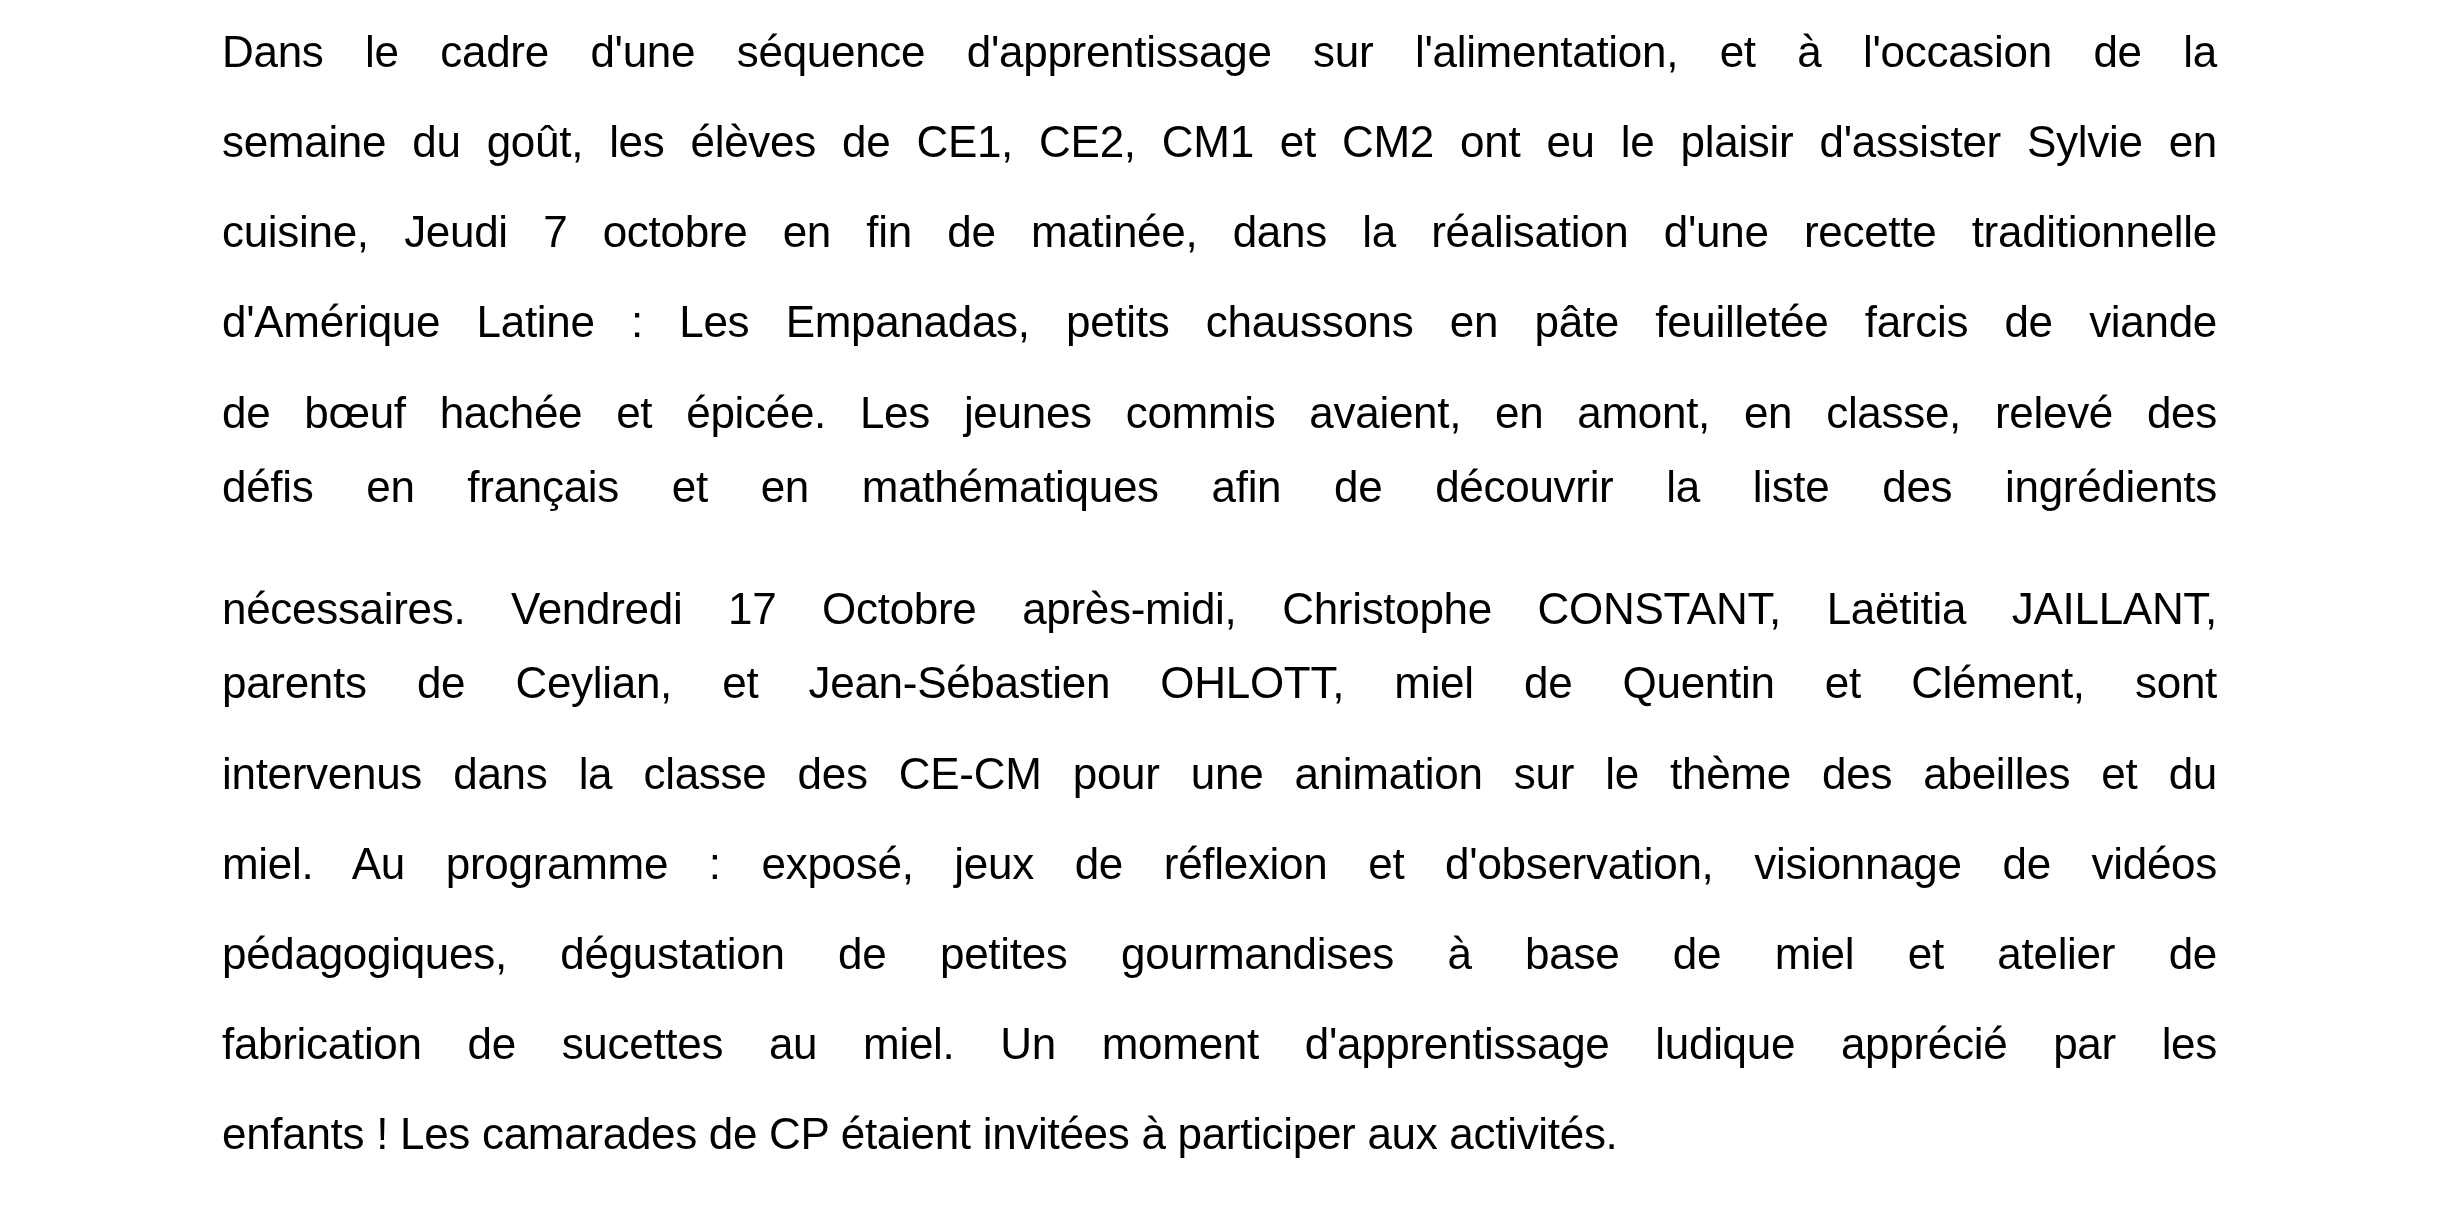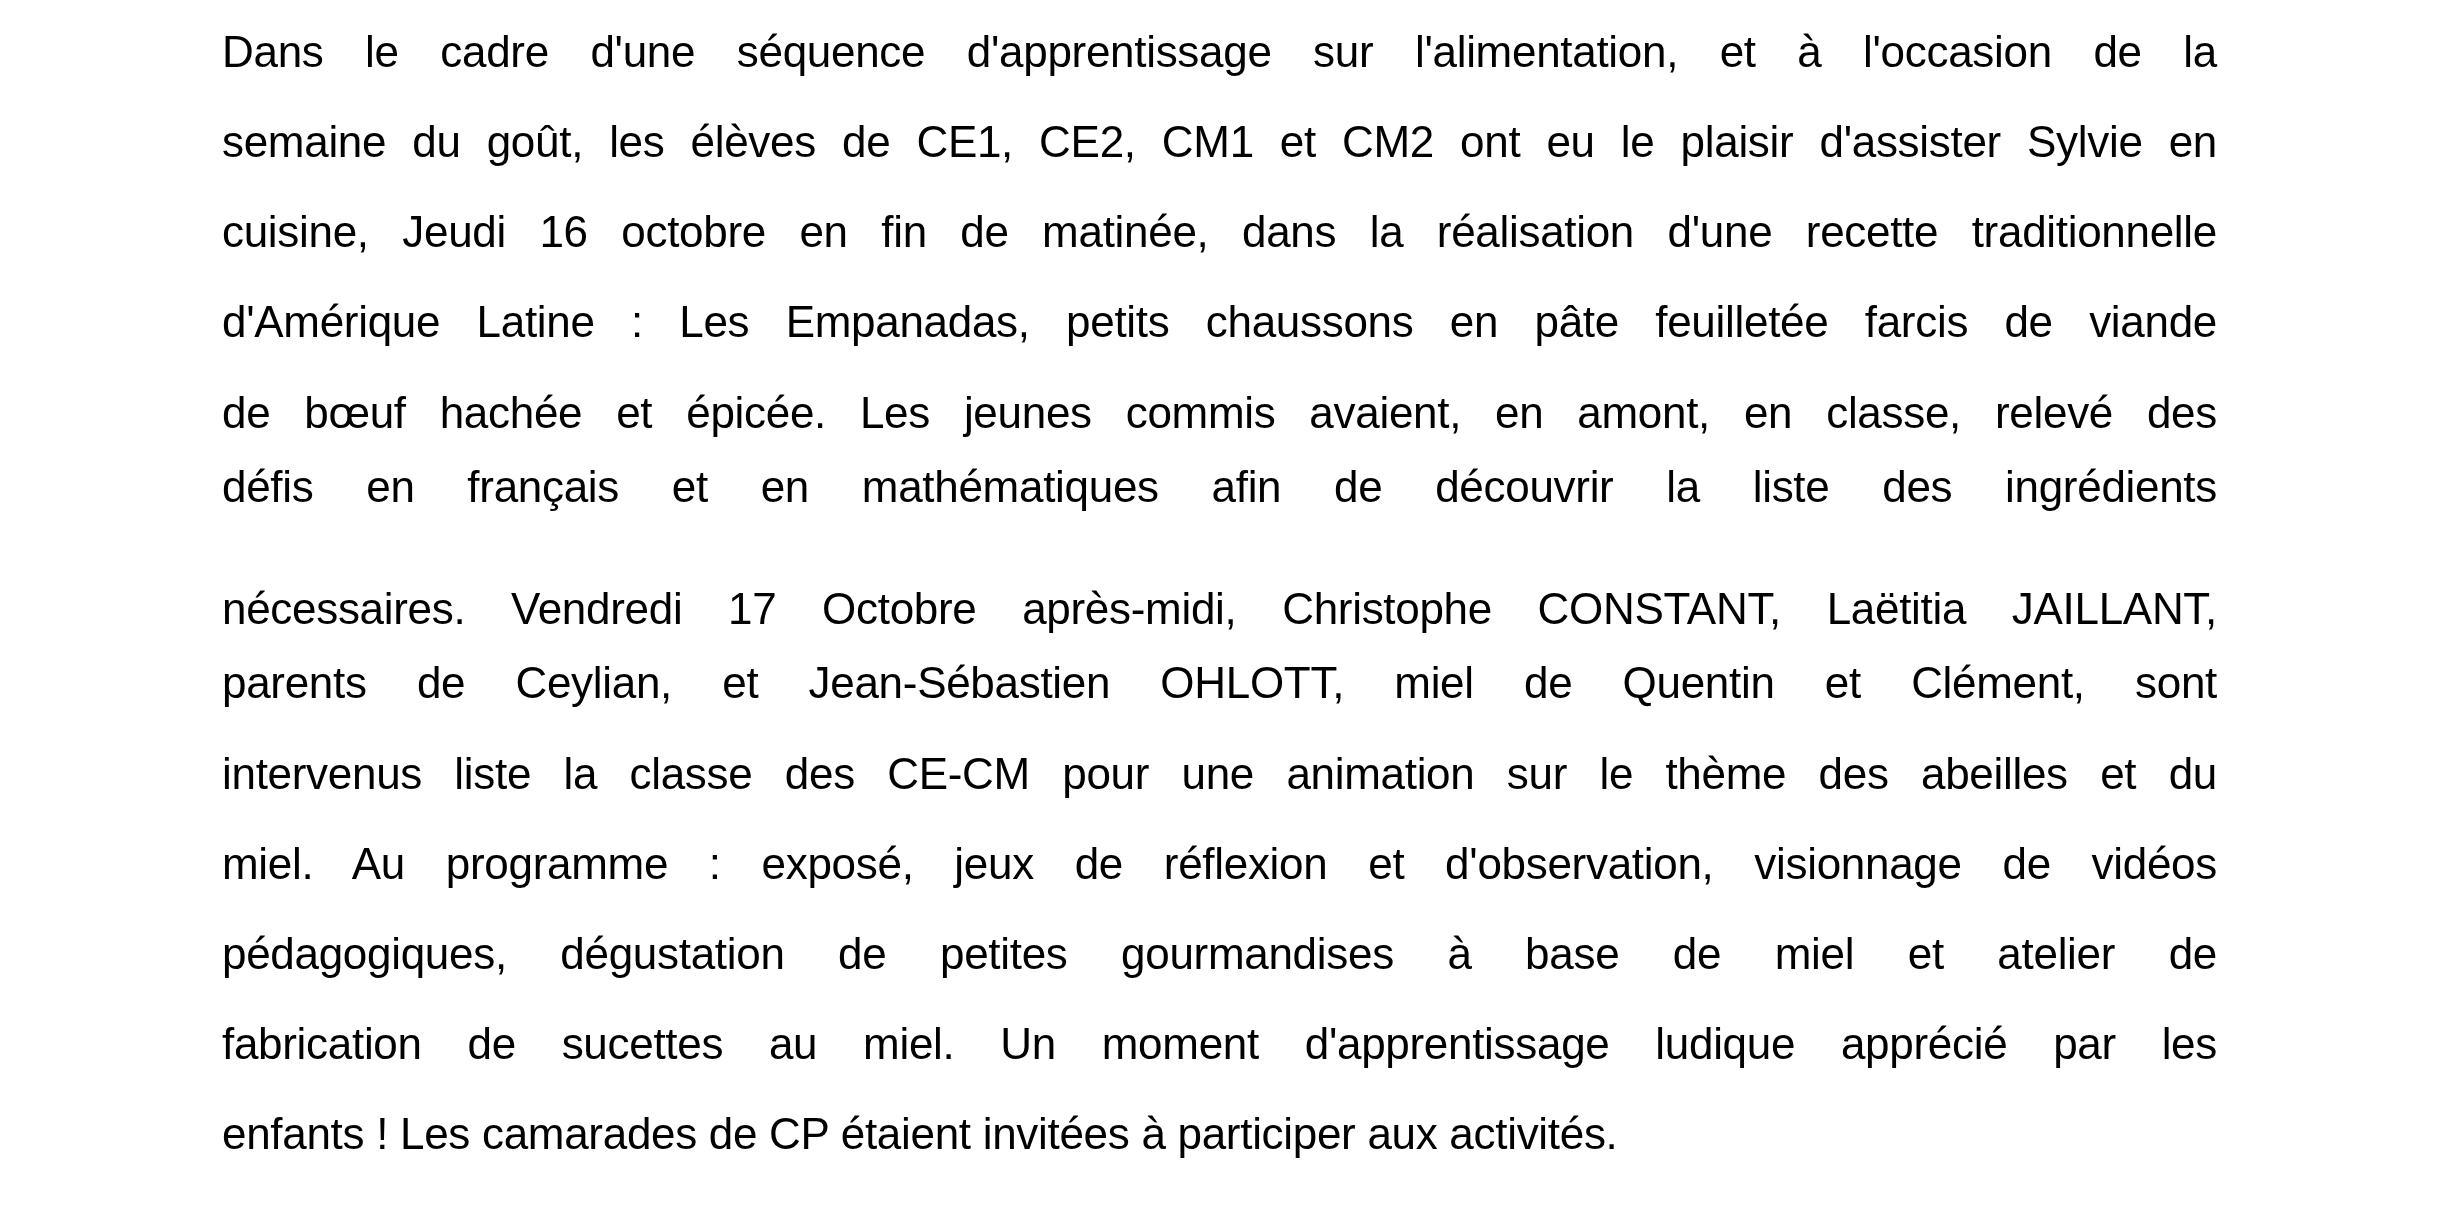--- a/index.html
+++ b/index.html
@@ -37,24 +37,24 @@
     text-align: center;
     text-align-last: left;
   }
 </style>
 </head>
 <body>
 
 <div class="doc">
   <div class="line" style="top:22px;">Dans le cadre d'une séquence d'apprentissage sur l'alimentation, et à l'occasion de la</div>
   <div class="line" style="top:112px;">semaine du goût, les élèves de CE1, CE2, CM1 et CM2 ont eu le plaisir d'assister Sylvie en</div>
-  <div class="line" style="top:202px;">cuisine, Jeudi 16 octobre en fin de matinée, dans la réalisation d'une recette traditionnelle</div>
+  <div class="line" style="top:202px;">cuisine, Jeudi 7 octobre en fin de matinée, dans la réalisation d'une recette traditionnelle</div>
   <div class="line" style="top:292px;">d'Amérique Latine : Les Empanadas, petits chaussons en pâte feuilletée farcis de viande</div>
   <div class="line" style="top:383px;">de bœuf hachée et épicée. Les jeunes commis avaient, en amont, en classe, relevé des</div>
   <div class="line" style="top:457px;">défis en français et en mathématiques afin de découvrir la liste des ingrédients</div>
   <div class="line" style="top:563px;margin-top:16px;">nécessaires. Vendredi 17 Octobre après-midi, Christophe CONSTANT, Laëtitia JAILLANT,</div>
   <div class="line" style="top:653px;">parents de Ceylian, et Jean-Sébastien OHLOTT, miel de Quentin et Clément, sont</div>
-  <div class="line" style="top:744px;">intervenus liste la classe des CE-CM pour une animation sur le thème des abeilles et du</div>
+  <div class="line" style="top:744px;">intervenus dans la classe des CE-CM pour une animation sur le thème des abeilles et du</div>
   <div class="line" style="top:834px;">miel. Au programme : exposé, jeux de réflexion et d'observation, visionnage de vidéos</div>
   <div class="line" style="top:924px;">pédagogiques, dégustation de petites gourmandises à base de miel et atelier de</div>
   <div class="line" style="top:1014px;">fabrication de sucettes au miel. Un moment d'apprentissage ludique apprécié par les</div>
   <div class="line last" style="top:1104px;">enfants ! Les camarades de CP étaient invitées à participer aux activités.</div>
 </div>
 
 </body></html>

